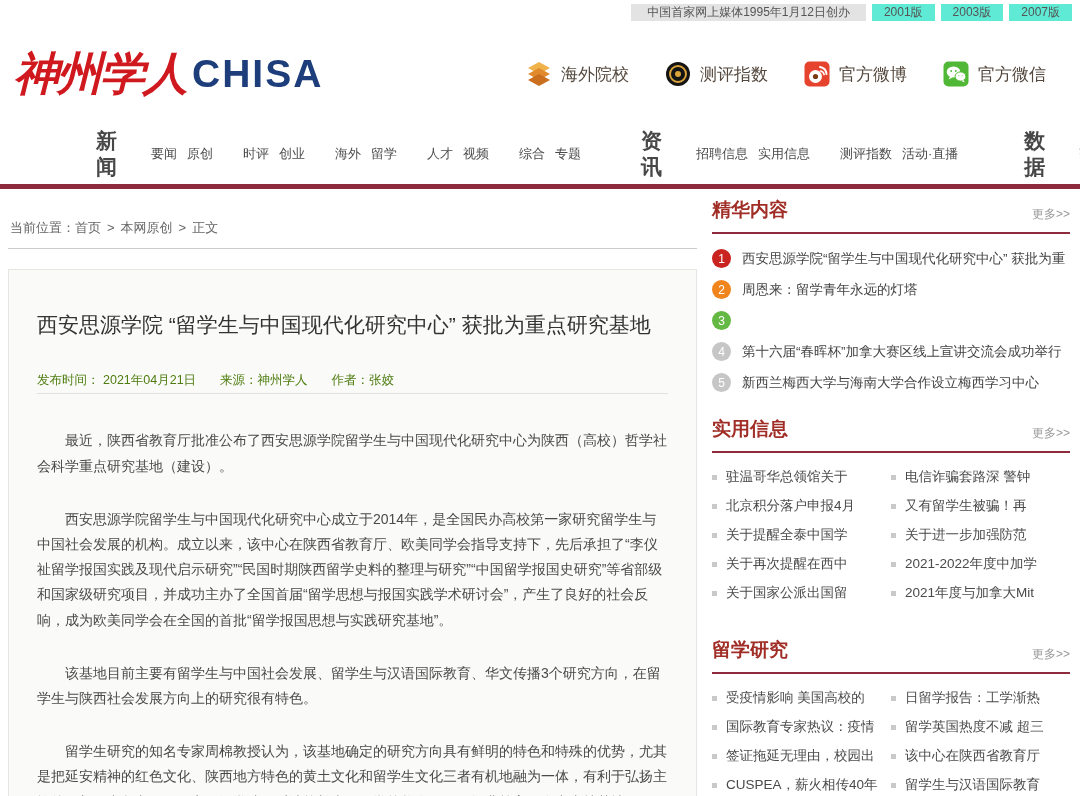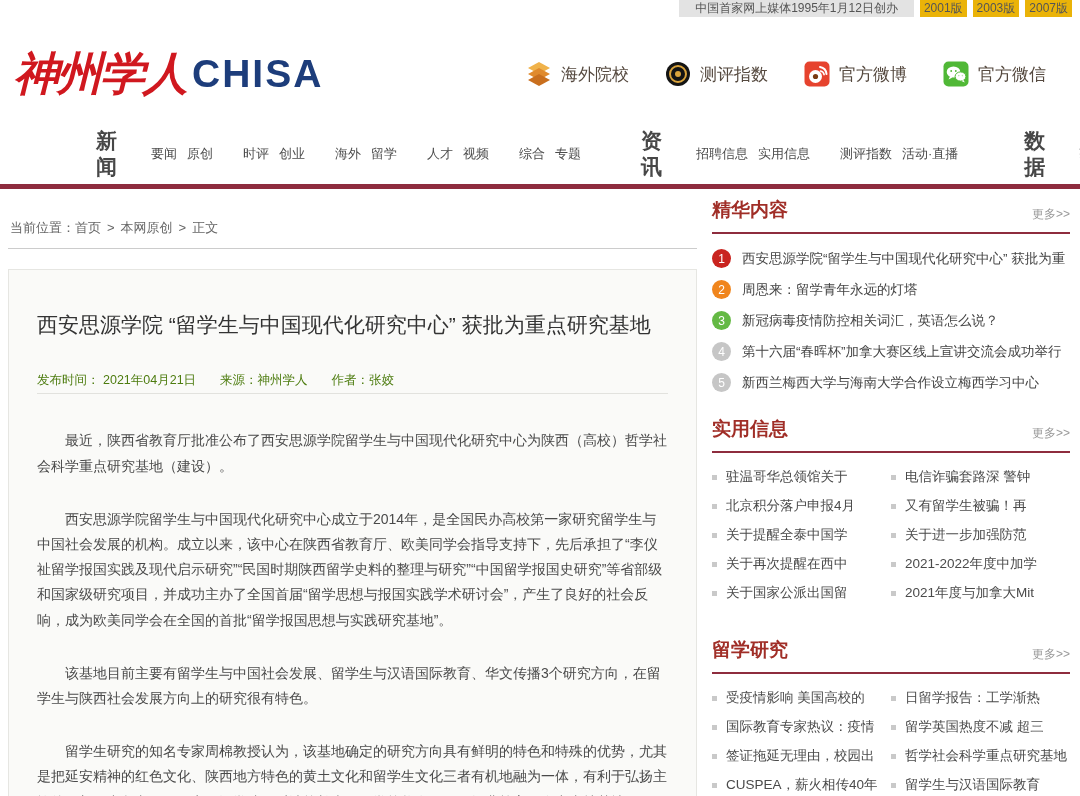--- a/index.html
+++ b/index.html
@@ -1,22 +1,22 @@
 <!DOCTYPE html>
 <html><head>
 <meta charset="utf-8">
 <style>
   * { box-sizing: border-box; margin: 0; padding: 0; }
   html,body { width:1080px; height:796px; overflow:hidden; background:#fff;
     font-family:"Liberation Sans", sans-serif; }
 
   
-  .topbar { height:24px; display:flex; justify-content:flex-end; align-items:flex-start; gap:6px; padding-right:8px; }
+  .topbar { height:24px; display:flex; justify-content:flex-end; align-items:center; gap:6px; padding-right:8px; }
   .topbar-notice { background:#e3e3e3; color:#555; font-size:12px; display:flex; align-items:center; padding:0 16px; }
-  .ver-btn { background:#eab308; color:#555; font-size:12px; display:flex; align-items:center; padding:0 4px; cursor:pointer; }
+  .ver-btn { background:#5eead4; color:#555; font-size:12px; display:flex; align-items:center; padding:0 12px; cursor:pointer; }
 
   
   .header { height:100px; display:flex; align-items:center; padding:0 34px 0 14px; }
   .logo-block { display:flex; flex-direction:column; }
   .logo-line { display:flex; align-items:center; }
   .logo-cn { color:#d0181f; font-size:45px; font-weight:bold; font-style:italic;
     font-family:"DejaVu Serif", serif; letter-spacing:-2px; }
   .logo-en { color:#1d3d7b; font-size:39px; font-weight:bold; letter-spacing:2px; margin-left:6px;
     font-family:"Liberation Sans", sans-serif; }
   .tagline { color:#d0181f; font-size:14px; text-decoration:underline; margin:3px 0 0 72px; cursor:pointer; }
@@ -246,21 +246,20 @@
           <div class="num-item">
             <span class="badge" style="background: rgb(201, 36, 31);">1</span>
             <span>西安思源学院“留学生与中国现代化研究中心” 获批为重</span>
           </div>
           <div class="num-item">
             <span class="badge" style="background: rgb(240, 133, 29);">2</span>
             <span>周恩来：留学青年永远的灯塔</span>
           </div>
           <div class="num-item">
             <span class="badge" style="background: rgb(100, 185, 68);">3</span>
-            <span>新冠病毒疫情防控相关词汇，英语怎么说？</span>
           </div>
           <div class="num-item">
             <span class="badge" style="background: rgb(198, 198, 198);">4</span>
             <span>第十六届“春晖杯”加拿大赛区线上宣讲交流会成功举行</span>
           </div>
           <div class="num-item">
             <span class="badge" style="background: rgb(198, 198, 198);">5</span>
             <span>新西兰梅西大学与海南大学合作设立梅西学习中心</span>
           </div>
         </div>
@@ -345,21 +344,21 @@
             <div class="bullet-item">
               <span class="sq"></span>
               <span>日留学报告：工学渐热</span>
             </div>
             <div class="bullet-item">
               <span class="sq"></span>
               <span>留学英国热度不减 超三</span>
             </div>
             <div class="bullet-item">
               <span class="sq"></span>
-              <span>哲学社会科学重点研究基地</span>
+              <span>该中心在陕西省教育厅</span>
             </div>
             <div class="bullet-item">
               <span class="sq"></span>
               <span>留学生与汉语国际教育</span>
             </div>
           </div>
         </div>
       </div>
     </div>
 </div>

